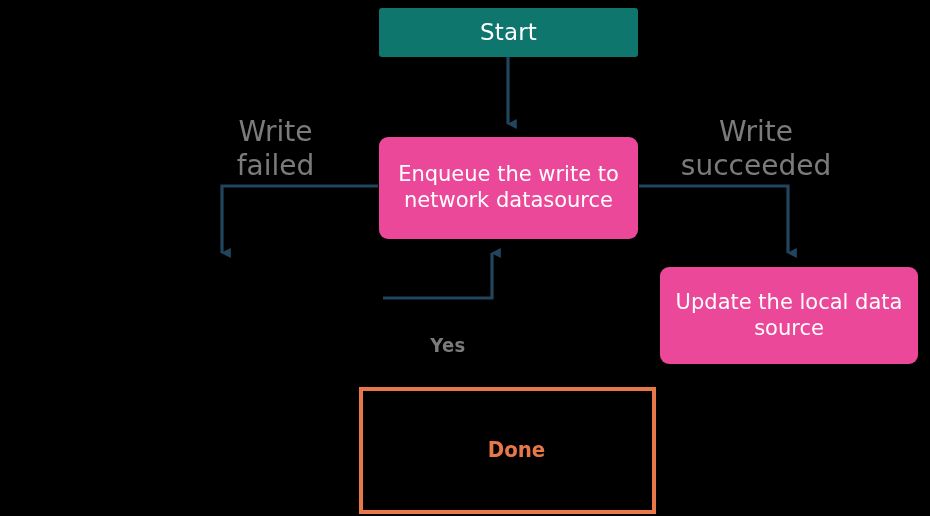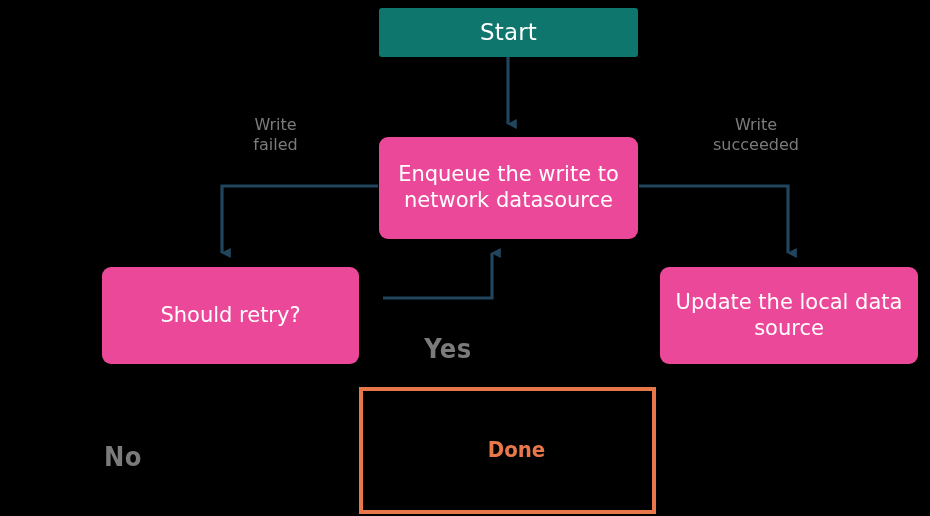--- a/index.html
+++ b/index.html
@@ -84,38 +84,38 @@
     padding-left: 18px;
   }
 
   
   .edge-label {
     position: absolute;
     color: #7b7b7b;
     text-align: center;
     white-space: pre-line;
     line-height: 1.22;
-    font-size: 16px;
+    font-size: 28px;
     font-weight: 400;
   }
   #label-write-failed {
     left: 198px;
     top: 115px;
     width: 155px;
   }
   #label-write-succeeded {
     left: 676px;
     top: 115px;
     width: 160px;
   }
   .edge-label-bold {
     position: absolute;
     color: #7b7b7b;
     text-align: center;
-    font-size: 27px;
+    font-size: 20px;
     font-weight: 700;
     font-stretch: condensed;
     font-family: "DejaVu Sans Condensed", "DejaVu Sans", "Liberation Sans", sans-serif;
     letter-spacing: 0.5px;
   }
   #label-yes {
     left: 398px;
     top: 333px;
     width: 100px;
   }
@@ -163,29 +163,27 @@
 
     <g>
       <path d="M383,298 L492,298 L492,253" stroke="#22455e" stroke-width="3.2" fill="none" stroke-linejoin="miter" marker-end="url(#arrow-up)"></path>
     </g>
   </svg>
 
   <div class="node" id="node-start">Start</div>
 
   <div class="node box-navy" id="node-enqueue">Enqueue the write to network datasource</div>
 
-  <div class="node box-navy" id="node-should-retry">Should retry?</div>
 
   <div class="node box-navy" id="node-update-local">Update the local data source</div>
 
   <div class="node" id="node-done">Done</div>
 
   <div class="edge-label" id="label-write-failed">Write
 failed</div>
 
   <div class="edge-label" id="label-write-succeeded">Write
 succeeded</div>
 
   <div class="edge-label-bold" id="label-yes">Yes</div>
 
-  <div class="edge-label-bold" id="label-no">No</div>
 
 </div>
 
 </body></html>

